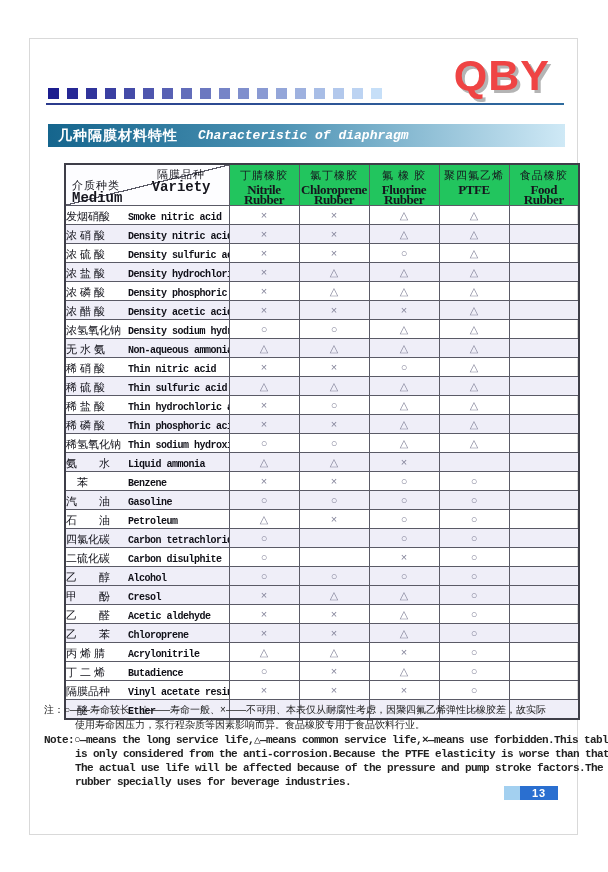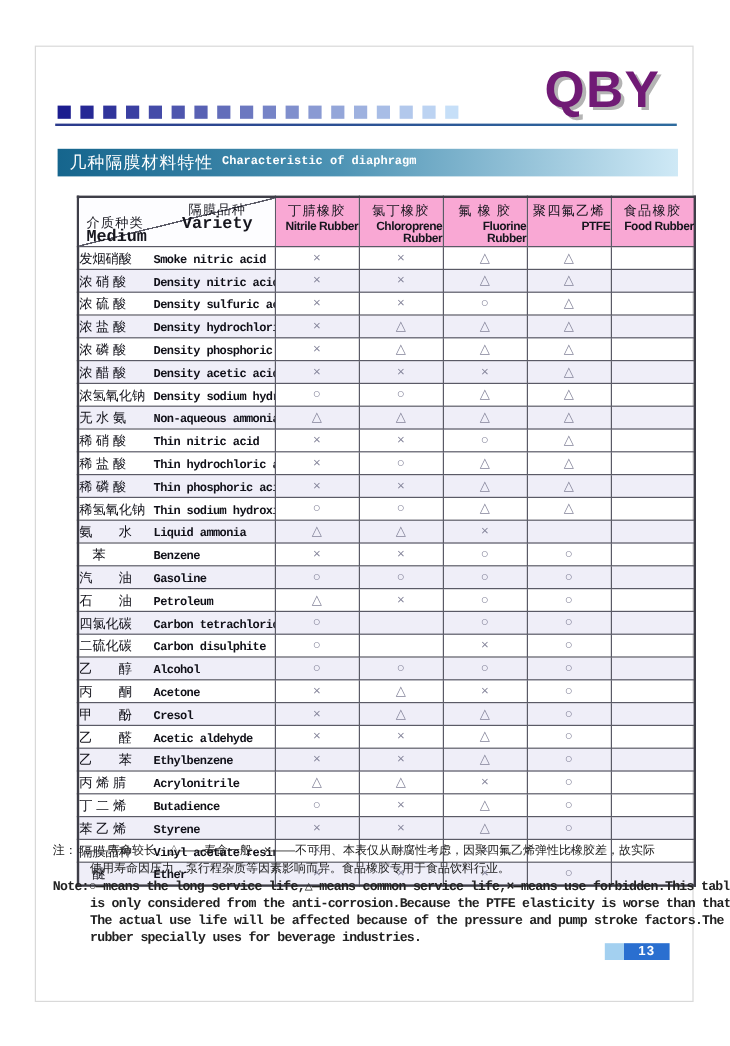--- a/index.html
+++ b/index.html
@@ -16,50 +16,50 @@
   
   .squares-row { position:absolute; left:48px; top:88px; display:flex; gap:8px; }
   .squares-row .sq { width:11px; height:11px; }
   .header-rule {
     position:absolute; left:46px; top:103px; width:518px; height:2px;
     background:linear-gradient(to right,#2b3a8c,#2e6b9e);
   }
   .logo {
     position:absolute; right:58px; top:54px;
     font-size:43px; font-weight:900; letter-spacing:1px;
-    color:#701a75; line-height:1;
+    color:#ef4444; line-height:1;
     text-shadow:3px 3px 0 #b4b4b4;
   }
   
   .title-bar {
     position:absolute; left:48px; top:124px; width:517px; height:23px;
     background:linear-gradient(to right,#15658d 0%,#4d93b4 45%,#cfe9f6 100%);
     color:#ffffff; display:flex; align-items:center; padding-left:10px;
     white-space:nowrap;
   }
-  .title-bar .t-zh { font-size:14px; font-weight:normal; letter-spacing:1px; }
-  .title-bar .t-en { font-size:10px; font-family:"Liberation Mono",monospace; font-weight:bold; margin-left:7px; letter-spacing:0; }
+  .title-bar .t-zh { font-size:14px; font-weight:bold; letter-spacing:1px; }
+  .title-bar .t-en { font-size:13px; font-family:"Liberation Mono",monospace; font-weight:bold; margin-left:20px; letter-spacing:0;font-style:italic; }
   
   table.main {
     position:absolute; left:64px; top:163px; width:516px;
     border-collapse:collapse; table-layout:fixed;
   }
   table.main th, table.main td {
     border:1px solid #5a5a66; padding:0;
   }
   table.main { border:2px solid #3e3e48; }
   table.main tr { height:16px; }
   tr.head-row { height:46px; }
   col.c-medium { width:164px; }
   col.c-sym { width:70px; }
-  th.var-head { vertical-align:top; background:#f9a8d4; font-weight:normal; }
+  th.var-head { vertical-align:top; background:#22c55e; font-weight:normal; }
   .var-zh { font-size:11px; letter-spacing:1px; text-align:center; padding-top:3px; color:#16161e; }
   .var-en {
-    font-size:10px; font-family:Liberation Sans, sans-serif; font-weight:bold;
-    text-align:right; letter-spacing:-0.4px; line-height:10px; margin-top:2px; color:#16161e;
+    font-size:13px; font-family:Liberation Serif, serif; font-weight:bold;
+    text-align:center; letter-spacing:-0.4px; line-height:10px; margin-top:2px; color:#16161e;
   }
   
   th.corner {
     position:relative; font-weight:normal; background:#fdfdff;
     background-image:linear-gradient(to bottom right,
       transparent calc(50% - 0.6px), #5a5a66 calc(50% - 0.6px),
       #5a5a66 calc(50% + 0.6px), transparent calc(50% + 0.6px));
   }
   .corner-top { position:absolute; top:2px; right:18px; text-align:center; }
   .corner-bottom { position:absolute; bottom:2px; left:6px; text-align:left; }
@@ -235,20 +235,28 @@
         <td class="sym"></td>
       </tr>
       <tr>
         <td class="medium-cell"><span class="zh">稀 硝 酸</span><span class="en">Thin nitric acid</span></td>
         <td class="sym">×</td>
         <td class="sym">×</td>
         <td class="sym">○</td>
         <td class="sym">△</td>
         <td class="sym"></td>
       </tr>
+      <tr class="alt">
+        <td class="medium-cell"><span class="zh">稀 硫 酸</span><span class="en">Thin sulfuric acid</span></td>
+        <td class="sym">△</td>
+        <td class="sym">△</td>
+        <td class="sym">△</td>
+        <td class="sym">△</td>
+        <td class="sym"></td>
+      </tr>
       <tr>
         <td class="medium-cell"><span class="zh">稀 盐 酸</span><span class="en">Thin hydrochloric acid</span></td>
         <td class="sym">×</td>
         <td class="sym">○</td>
         <td class="sym">△</td>
         <td class="sym">△</td>
         <td class="sym"></td>
       </tr>
       <tr class="alt">
         <td class="medium-cell"><span class="zh">稀 磷 酸</span><span class="en">Thin phosphoric acid</span></td>
@@ -315,71 +323,55 @@
         <td class="sym"></td>
       </tr>
       <tr class="alt">
         <td class="medium-cell"><span class="zh">乙　　醇</span><span class="en">Alcohol</span></td>
         <td class="sym">○</td>
         <td class="sym">○</td>
         <td class="sym">○</td>
         <td class="sym">○</td>
         <td class="sym"></td>
       </tr>
-      <tr>
-        <td class="medium-cell"><span class="zh">丙　　酮</span><span class="en">Acetone</span></td>
-        <td class="sym">×</td>
-        <td class="sym">△</td>
-        <td class="sym">×</td>
-        <td class="sym">○</td>
-        <td class="sym"></td>
-      </tr>
       <tr class="alt">
         <td class="medium-cell"><span class="zh">甲　　酚</span><span class="en">Cresol</span></td>
         <td class="sym">×</td>
         <td class="sym">△</td>
         <td class="sym">△</td>
         <td class="sym">○</td>
         <td class="sym"></td>
       </tr>
       <tr>
         <td class="medium-cell"><span class="zh">乙　　醛</span><span class="en">Acetic aldehyde</span></td>
         <td class="sym">×</td>
         <td class="sym">×</td>
         <td class="sym">△</td>
         <td class="sym">○</td>
         <td class="sym"></td>
       </tr>
       <tr class="alt">
-        <td class="medium-cell"><span class="zh">乙　　苯</span><span class="en">Ethylbenzene</span></td>
+        <td class="medium-cell"><span class="zh">乙　　苯</span><span class="en">Chloroprene</span></td>
         <td class="sym">×</td>
         <td class="sym">×</td>
         <td class="sym">△</td>
         <td class="sym">○</td>
         <td class="sym"></td>
       </tr>
       <tr>
         <td class="medium-cell"><span class="zh">丙 烯 腈</span><span class="en">Acrylonitrile</span></td>
         <td class="sym">△</td>
         <td class="sym">△</td>
         <td class="sym">×</td>
         <td class="sym">○</td>
         <td class="sym"></td>
       </tr>
       <tr>
         <td class="medium-cell"><span class="zh">丁 二 烯</span><span class="en">Butadience</span></td>
         <td class="sym">○</td>
-        <td class="sym">×</td>
-        <td class="sym">△</td>
-        <td class="sym">○</td>
-        <td class="sym"></td>
-      </tr>
-      <tr class="alt">
-        <td class="medium-cell"><span class="zh">苯 乙 烯</span><span class="en">Styrene</span></td>
-        <td class="sym">×</td>
         <td class="sym">×</td>
         <td class="sym">△</td>
         <td class="sym">○</td>
         <td class="sym"></td>
       </tr>
       <tr>
         <td class="medium-cell"><span class="zh">隔膜品种</span><span class="en">Vinyl acetate resin</span></td>
         <td class="sym">×</td>
         <td class="sym">×</td>
         <td class="sym">×</td>

